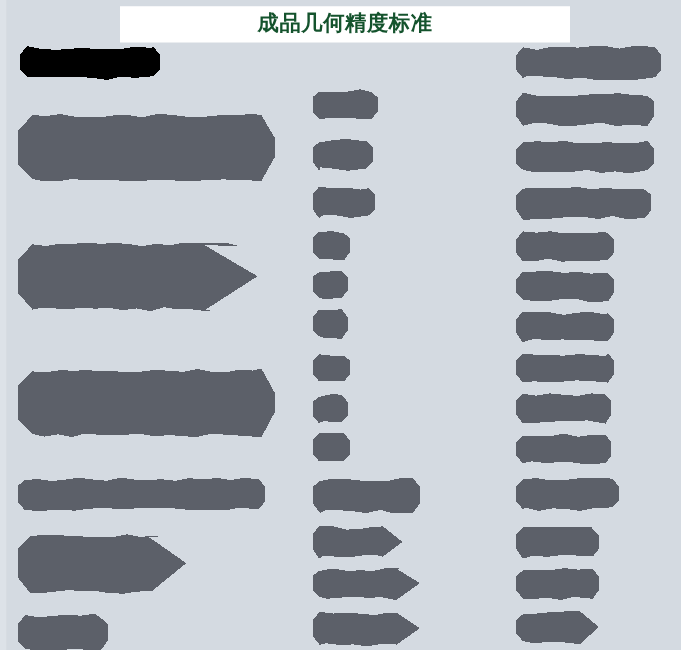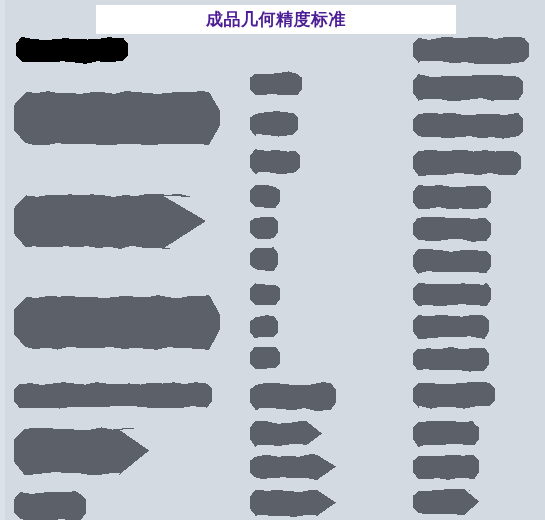--- a/index.html
+++ b/index.html
@@ -18,21 +18,21 @@
     background:#dde2e8;
   }
 
   
   #title-bar{
     position:absolute;left:96px;top:5px;width:360px;height:29px;
     background:#ffffff;
     display:flex;align-items:center;justify-content:center;
   }
   #title-text{
-    font-size:17px;font-weight:bold;color:#4c1d95;
+    font-size:17px;font-weight:bold;color:#14532d;
     letter-spacing:.5px;line-height:1;white-space:nowrap;
     font-family:"DejaVu Sans","Liberation Sans",sans-serif;
   }
   #blob-layer{position:absolute;left:0;top:0;width:545px;height:520px;}
 </style>
 </head>
 <body>
 
 <div id="page">
 

